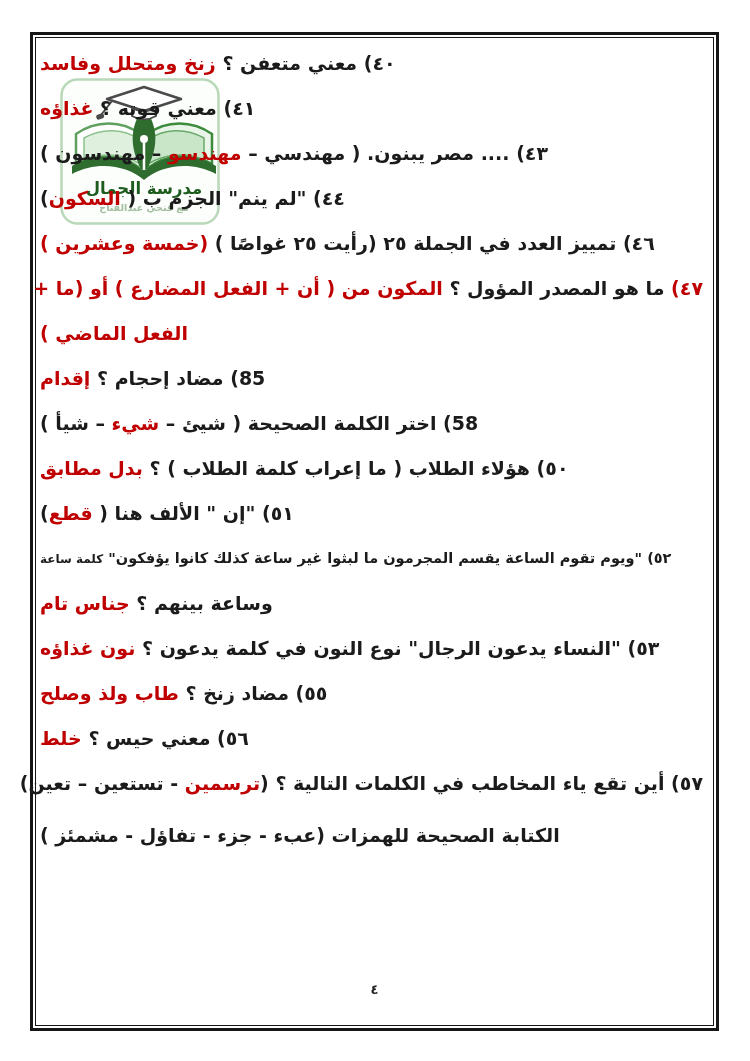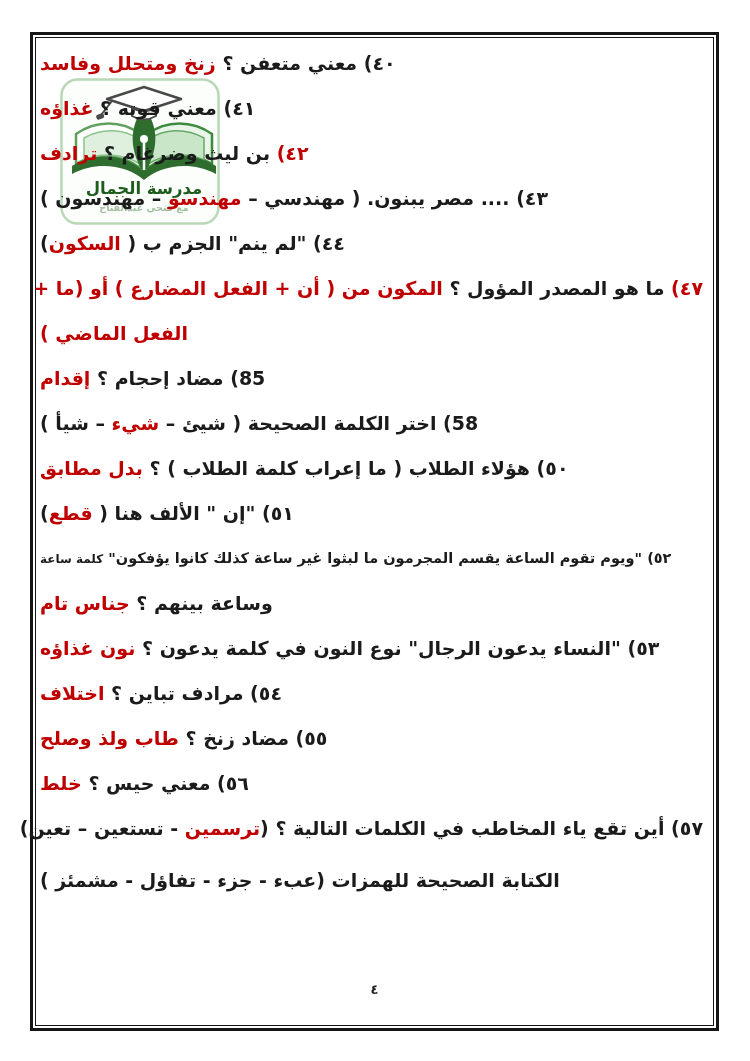--- a/index.html
+++ b/index.html
@@ -71,33 +71,32 @@
             <rect x="36" y="36" width="8" height="5" rx="2" fill="#4a4a4a" transform="rotate(-20 40 38)"></rect>
           </g>
           <text class="logo-title" x="84" y="116" text-anchor="middle" direction="rtl">مدرسة الجمال</text>
           <text class="logo-sub" x="84" y="133" text-anchor="middle" direction="rtl">مع فتحي عبدالفتاح</text>
         </svg>
       </div>
 
       <div class="content" dir="rtl">
           <div class="line"><span class="seg-k">٤٠) معني متعفن ؟ </span><span class="seg-r">زنخ ومتحلل وفاسد</span></div>
           <div class="line"><span class="seg-k">٤١) معني قوته ؟ </span><span class="seg-r">غذاؤه</span></div>
-          <div class="line"><span class="seg-r">٤٢) </span><span class="seg-k">بن ليث وضرغام ؟ </span><span class="seg-r">ترادف</span></div>
           <div class="line"><span class="seg-k">٤٣) .... مصر يبنون. ( مهندسي – </span><span class="seg-r">مهندسو</span><span class="seg-k"> – مهندسون )</span></div>
           <div class="line"><span class="seg-k">٤٤) "لم ينم" الجزم ب  ( </span><span class="seg-r">السكون</span><span class="seg-k">)</span></div>
+          <div class="line"><span class="seg-k">٤٦) تمييز العدد  في الجملة ٢٥ (رأيت ٢٥ غواصًا ) </span><span class="seg-r">(خمسة وعشرين )</span></div>
           <div class="line"><span class="seg-r">٤٧) </span><span class="seg-k">ما هو المصدر المؤول ؟  </span><span class="seg-r">المكون من ( أن + الفعل المضارع ) أو (ما +</span></div>
           <div class="line"><span class="seg-r">الفعل الماضي )</span></div>
           <div class="line"><span class="seg-k">85) مضاد إحجام  ؟ </span><span class="seg-r">إقدام</span></div>
           <div class="line"><span class="seg-k">58) اختر الكلمة الصحيحة ( شيئ – </span><span class="seg-r">شيء</span><span class="seg-k"> – شيأ )</span></div>
           <div class="line"><span class="seg-k">٥٠) هؤلاء الطلاب ( ما إعراب كلمة الطلاب ) ؟ </span><span class="seg-r">بدل مطابق</span></div>
           <div class="line"><span class="seg-k">٥١) "إن " الألف هنا ( </span><span class="seg-r">قطع</span><span class="seg-k">)</span></div>
           <div class="line small"><span class="seg-k">٥٢) "ويوم تقوم الساعة يقسم المجرمون ما لبثوا غير ساعة كذلك كانوا يؤفكون" </span><span class="seg-b">كلمة ساعة</span></div>
           <div class="line"><span class="seg-k">وساعة بينهم  ؟ </span><span class="seg-r">جناس تام</span></div>
           <div class="line"><span class="seg-k">٥٣) "النساء يدعون الرجال" نوع النون في كلمة يدعون ؟ </span><span class="seg-r">نون غذاؤه</span></div>
-          <div class="line"><span class="seg-k">٥٤) مرادف تباين ؟ </span><span class="seg-r">اختلاف</span></div>
           <div class="line"><span class="seg-k">٥٥) مضاد زنخ ؟ </span><span class="seg-r">طاب ولذ وصلح</span></div>
           <div class="line"><span class="seg-k">٥٦) معني حيس ؟ </span><span class="seg-r">خلط</span></div>
           <div class="line"><span class="seg-k">٥٧) أين تقع ياء المخاطب في الكلمات التالية ؟ (</span><span class="seg-r">ترسمين</span><span class="seg-k"> -  تستعين – تعين)</span></div>
           <div class="line gap"><span class="seg-k">الكتابة الصحيحة للهمزات  (عبء - جزء  - تفاؤل  - مشمئز )</span></div>
         </div>
 
       <div class="page-number">٤</div>
 
     </div>
   </div>

